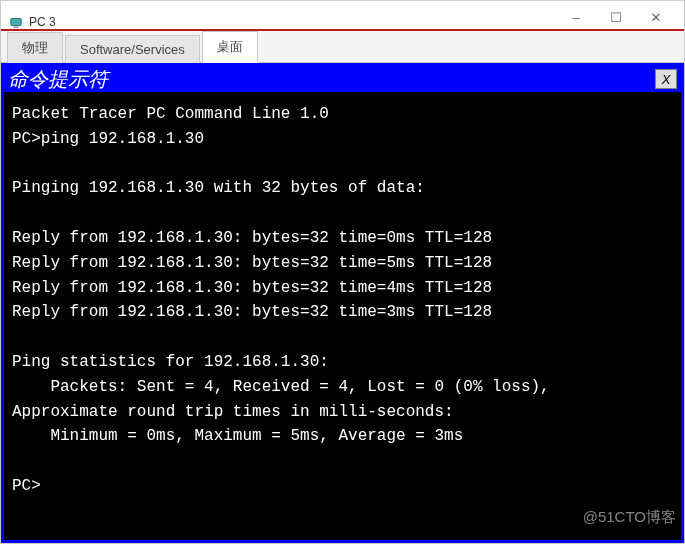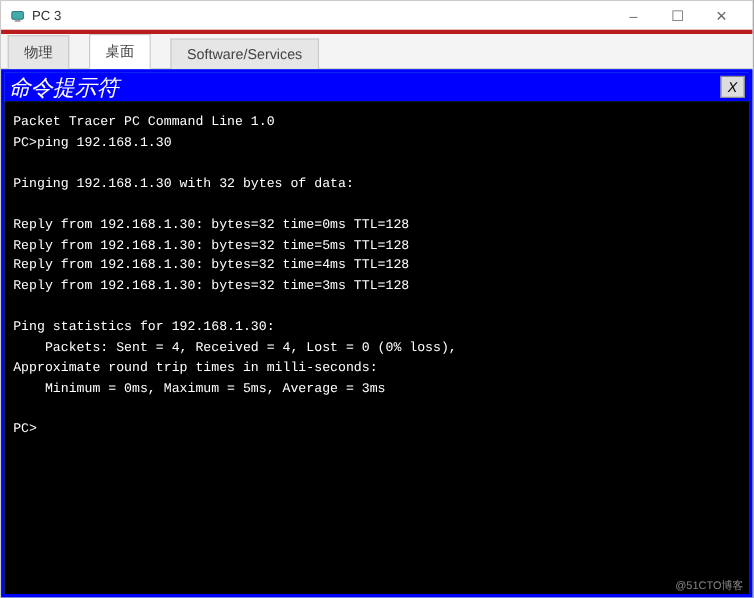--- a/index.html
+++ b/index.html
@@ -1,41 +1,41 @@
 <!DOCTYPE html>
 <html><head>
   <meta charset="utf-8">
   <style>
     * { box-sizing: border-box; margin: 0; padding: 0; }
     body { font-family: "Microsoft YaHei", "Segoe UI", Tahoma, sans-serif; background: #fff; width: 685px; height: 544px; overflow: hidden; }
 
     
     .window { width: 685px; height: 544px; border: 1px solid #ccc; background: #fff; display: flex; flex-direction: column; }
-    .titlebar { height: 30px; display: flex; align-items: center; padding: 0 8px; border-bottom: 4px solid #b91c1c; color: #333; font-size: 12px; }
+    .titlebar { height: 30px; display: flex; align-items: flex-end; padding: 0 8px; border-bottom: 2px solid #b91c1c; color: #333; font-size: 12px; }
     .titlebar .app-icon { width: 14px; height: 14px; margin-right: 6px; }
     .titlebar .spacer { flex: 1; }
     .titlebar .win-btn { width: 40px; height: 24px; display: flex; align-items: center; justify-content: center; color: #666; font-size: 13px; }
 
     
     .tabs { display: flex; align-items: flex-end; height: 32px; padding: 0 6px; border-bottom: 1px solid #c8c8c8; background: #f4f4f4; }
-    .tab { padding: 6px 14px; font-size: 13px; color: #444; background: #e6e6e6; border: 1px solid #c8c8c8; border-bottom: none; margin-right: 18px; position: relative; top: 1px; cursor: pointer; }
+    .tab { padding: 6px 14px; font-size: 13px; color: #444; background: #e6e6e6; border: 1px solid #c8c8c8; border-bottom: none; margin-right: 2px; position: relative; top: 1px; cursor: pointer; }
     .tab.active { background: #fff; border-bottom: 1px solid #fff; }
 
     
     .desktop-area { flex: 1; padding: 0; background: #3a9bb3; position: relative; }
 
     
     .console-window { width: 100%; height: 100%; border: 3px solid #0000ff; display: flex; flex-direction: column; }
     .console-titlebar { height: 26px; background: #0000ff; color: #fff; display: flex; align-items: center; font-family: "SimSun", serif; font-size: 20px; font-style: italic; padding: 0 4px; }
     .console-titlebar .spacer { flex: 1; }
     .console-close { width: 22px; height: 20px; background: #ddd; color: #000; font-family: Tahoma, sans-serif; font-size: 13px; display: flex; align-items: center; justify-content: center; border: 1px solid #888; cursor: pointer; }
-    .console-body { flex: 1; background: #000; color: #fff; font-family: "Courier New", monospace; font-size: 12px; line-height: 1.55; padding: 10px 8px; white-space: pre; overflow: hidden; }
+    .console-body { flex: 1; background: #000; color: #fff; font-family: "Courier New", monospace; font-size: 16px; line-height: 1.55; padding: 10px 8px; white-space: pre; overflow: hidden; }
 
     
-    .watermark { position: absolute; right: 8px; bottom: 4px; color: rgba(255,255,255,0.5); font-size: 10px; pointer-events: none; }
+    .watermark { position: absolute; right: 8px; bottom: 16px; color: rgba(255,255,255,0.5); font-size: 15px; pointer-events: none; }
   </style>
 </head>
 <body>
 
 <div class="window">
   <div class="titlebar">
     <span class="app-icon">
       <svg viewBox="0 0 16 16" width="14" height="14">
           <rect x="2" y="4" width="12" height="8" rx="1" fill="#4aa" stroke="#277" stroke-width="1"></rect>
           <rect x="5" y="13" width="6" height="1.5" fill="#888"></rect>
@@ -49,22 +49,22 @@
     <div class="win-btn">
         <span>☐</span>
       </div>
     <div class="win-btn">
         <span>✕</span>
       </div>
   </div>
 
   <div class="tabs">
     <div class="tab"><span>物理</span></div>
+    <div class="tab"><span>Software/Services</span></div>
     <div class="tab active"><span>桌面</span></div>
-    <div class="tab"><span>Software/Services</span></div>
   </div>
 
   <div class="desktop-area">
     <div class="console-window">
       <div class="console-titlebar">
         <span>命令提示符</span>
         <span class="spacer"></span>
         <div class="console-close">
             <span>X</span>
           </div>

